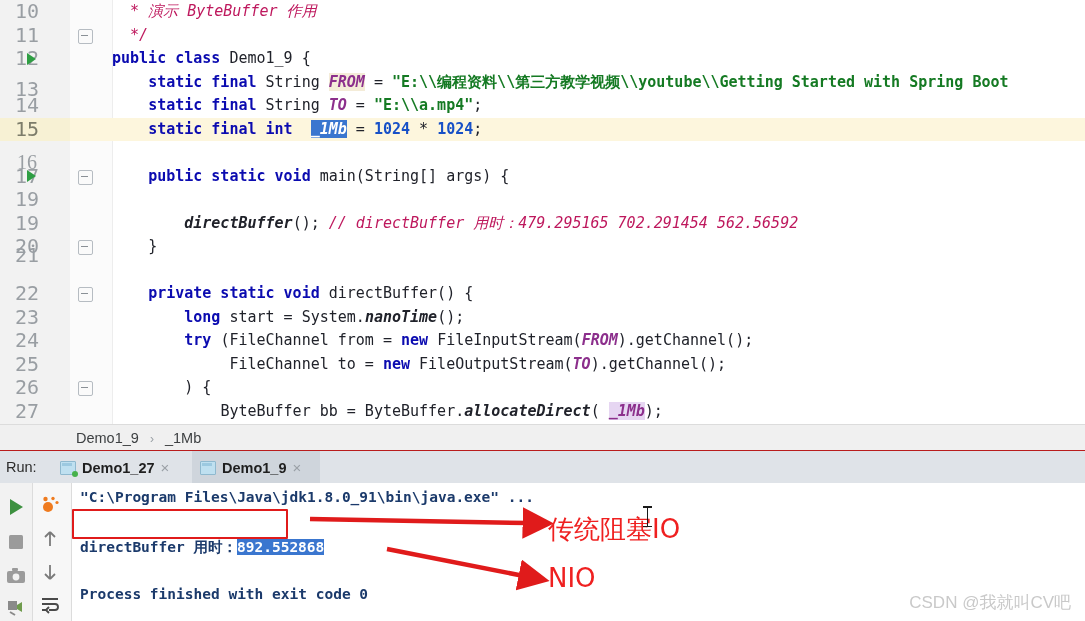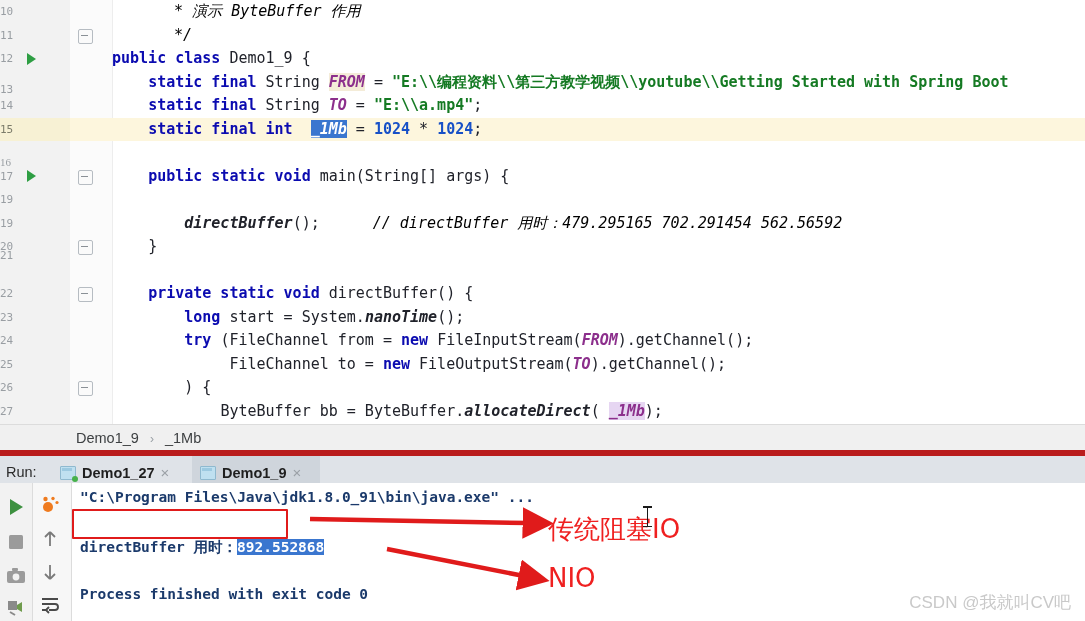--- a/index.html
+++ b/index.html
@@ -8,51 +8,51 @@
     background:#ffffff;
     font-family:"Liberation Sans", sans-serif;
     position:relative;
   }
   #app{position:relative;width:1085px;height:621px;overflow:hidden;}
 
   
   .editor{position:absolute;left:0;top:0;width:1085px;height:424px;background:#ffffff;overflow:hidden;}
   .gutter{position:absolute;left:0;top:0;width:70px;height:424px;background:#f2f2f2;border-right:1px solid #e2e2e2;}
   .foldcol{position:absolute;left:70px;top:0;width:42px;height:424px;background:#fbfbfb;border-right:1px solid #ededed;}
-  .lnum{position:absolute;left:0;width:54px;text-align:left;
-        font-family:"DejaVu Sans Mono","Liberation Mono",monospace;font-size:11px;color:#999ea3;
+  .lnum{position:absolute;left:0;width:54px;text-align:center;
+        font-family:"DejaVu Sans Mono","Liberation Mono",monospace;font-size:20px;color:#999ea3;
         line-height:23.5px;}
   .fold{position:absolute;left:78px;top:5px;width:13px;height:13px;border:1px solid #b6bcc2;border-radius:2px;background:#fafafa;}
   .fold:after{content:"";position:absolute;left:2px;top:5px;width:7px;height:1px;background:#8a9096;}
   .runarrow{position:absolute;left:27px;top:5px;width:0;height:0;
             border-left:9px solid #2e9e43;border-top:6px solid transparent;border-bottom:6px solid transparent;}
   .hl-line{position:absolute;left:0;width:1085px;height:23.5px;background:#fdf6dd;}
   .hl-gutter{position:absolute;left:0;width:70px;height:23.5px;background:#f7f1d4;}
 
   .ctext{position:absolute;left:112px;white-space:pre;
          font-family:"DejaVu Sans Mono","Liberation Mono",monospace;
          font-size:15px;line-height:23.5px;color:#20222a;font-weight:bold;}
   .kw{color:#0b0bb0;font-weight:bold;}
   .str{color:#157a23;font-weight:bold;}
   .num{color:#1750c7;font-weight:bold;margin-top:13px;}
-  .cmt{color:#000000;font-style:italic;font-weight:normal;padding-left:44px;}
+  .cmt{color:#be185d;font-style:italic;font-weight:normal;}
   .fld{color:#8c2f8c;font-style:italic;font-weight:bold;background:#f4ecd8;}
   .fld2{color:#8c2f8c;font-style:italic;font-weight:bold;}
   .mth{color:#20222a;font-style:italic;font-weight:bold;}
   .sel{background:#3a76cf;color:#ffffff;font-style:italic;font-weight:bold;}
   .selp{background:#e6d6f2;color:#8c2f8c;font-style:italic;font-weight:bold;}
   .pln{color:#20222a;font-weight:normal;}
 
   
   .crumb{position:absolute;left:0;top:424px;width:1085px;height:26px;background:#f0f0f0;border-top:1px solid #dcdcdc;}
   .crumb-inner{position:absolute;left:76px;top:0;height:26px;line-height:26px;font-size:14.5px;color:#3c3f41;}
   .crumb-sep{color:#9aa0a6;padding:0 7px;font-size:12px;}
 
   
-  .runbar{position:absolute;left:0;top:450px;width:1085px;height:33px;background:#dfe3e8;border-top:6px solid #b91c1c;}
+  .runbar{position:absolute;left:0;top:450px;width:1085px;height:33px;background:#dfe3e8;border-top:1px solid #b91c1c;}
   .runlabel{position:absolute;left:6px;top:0;height:33px;line-height:33px;font-size:14.5px;color:#2b2b2b;}
   .rtab{position:absolute;top:0;height:33px;display:flex;align-items:center;padding:0 8px;gap:6px;cursor:default;}
   .rtab.active{background:#cfd5dc;}
   .rtab-label{font-size:14.5px;color:#1f1f1f;font-weight:bold;}
   .rtab-close{color:#9aa0a6;font-size:15px;line-height:1;}
   .tabicon{width:14px;height:12px;background:#bfe0f0;border:1px solid #8fb9cf;border-radius:1px;position:relative;display:inline-block;}
   .tabicon:before{content:"";position:absolute;left:1px;top:1px;width:10px;height:3px;background:#9cc9e0;}
   .rundot{position:absolute;right:-3px;bottom:-3px;width:6px;height:6px;border-radius:50%;background:#46b14b;}
 
   

